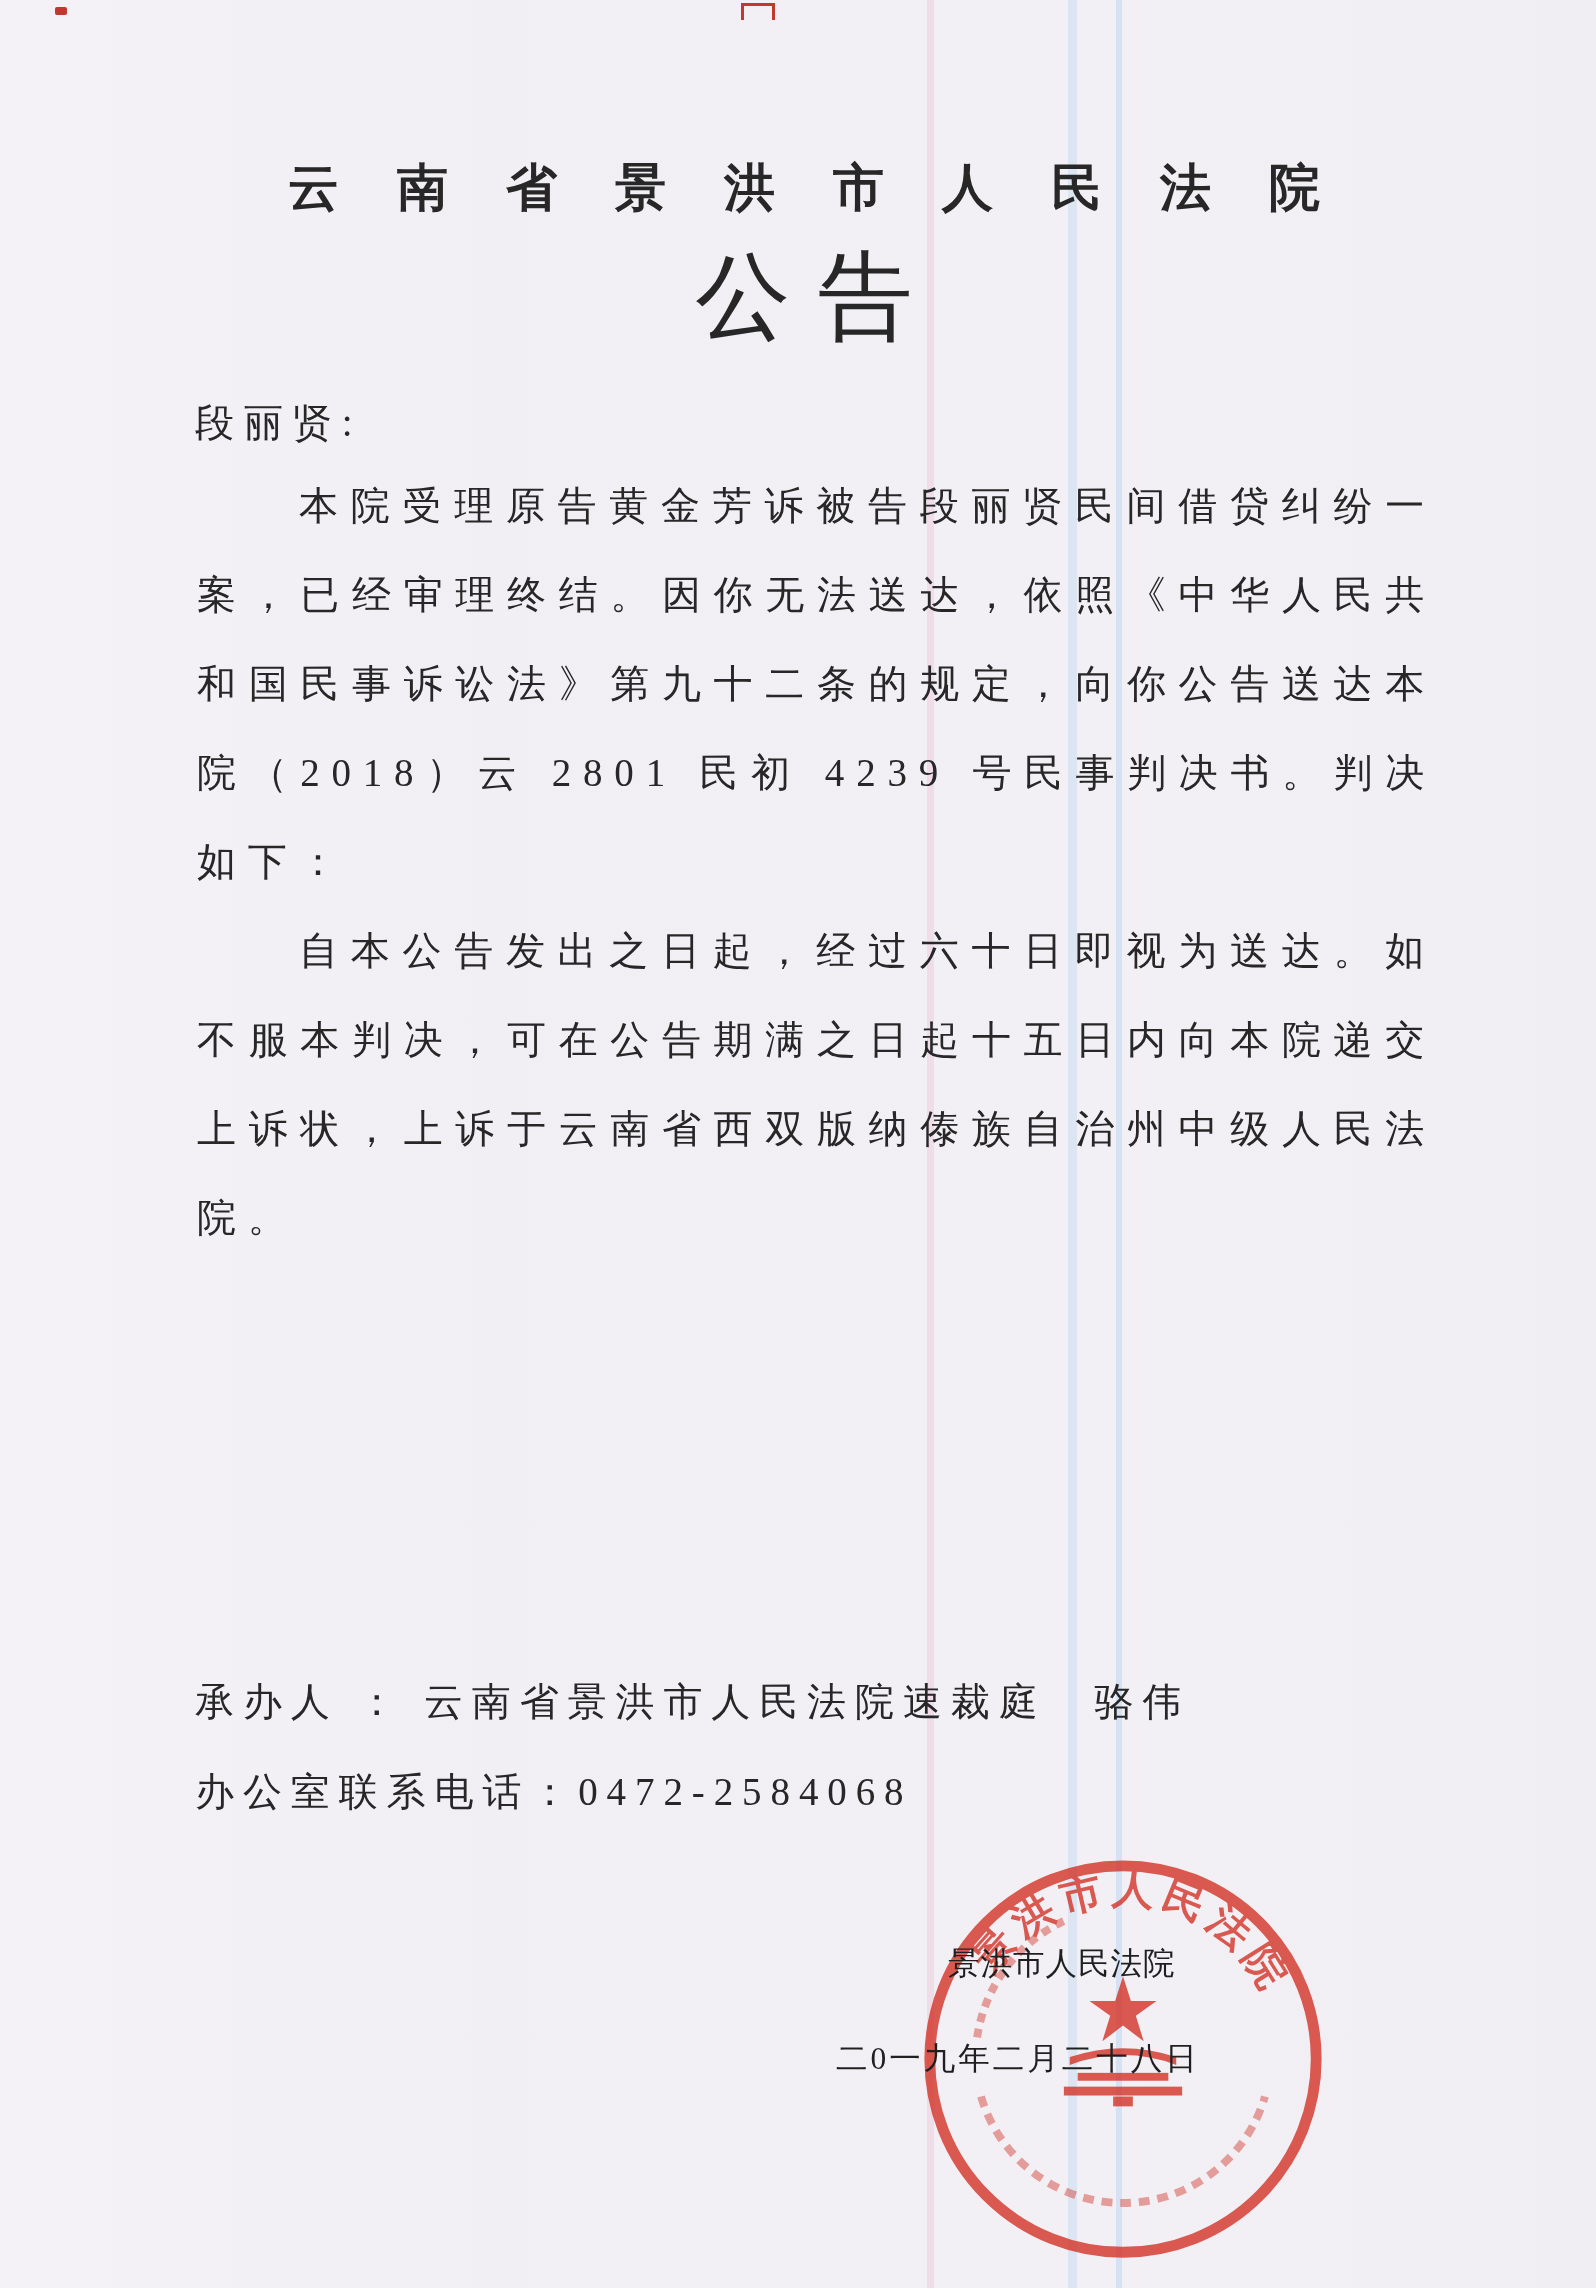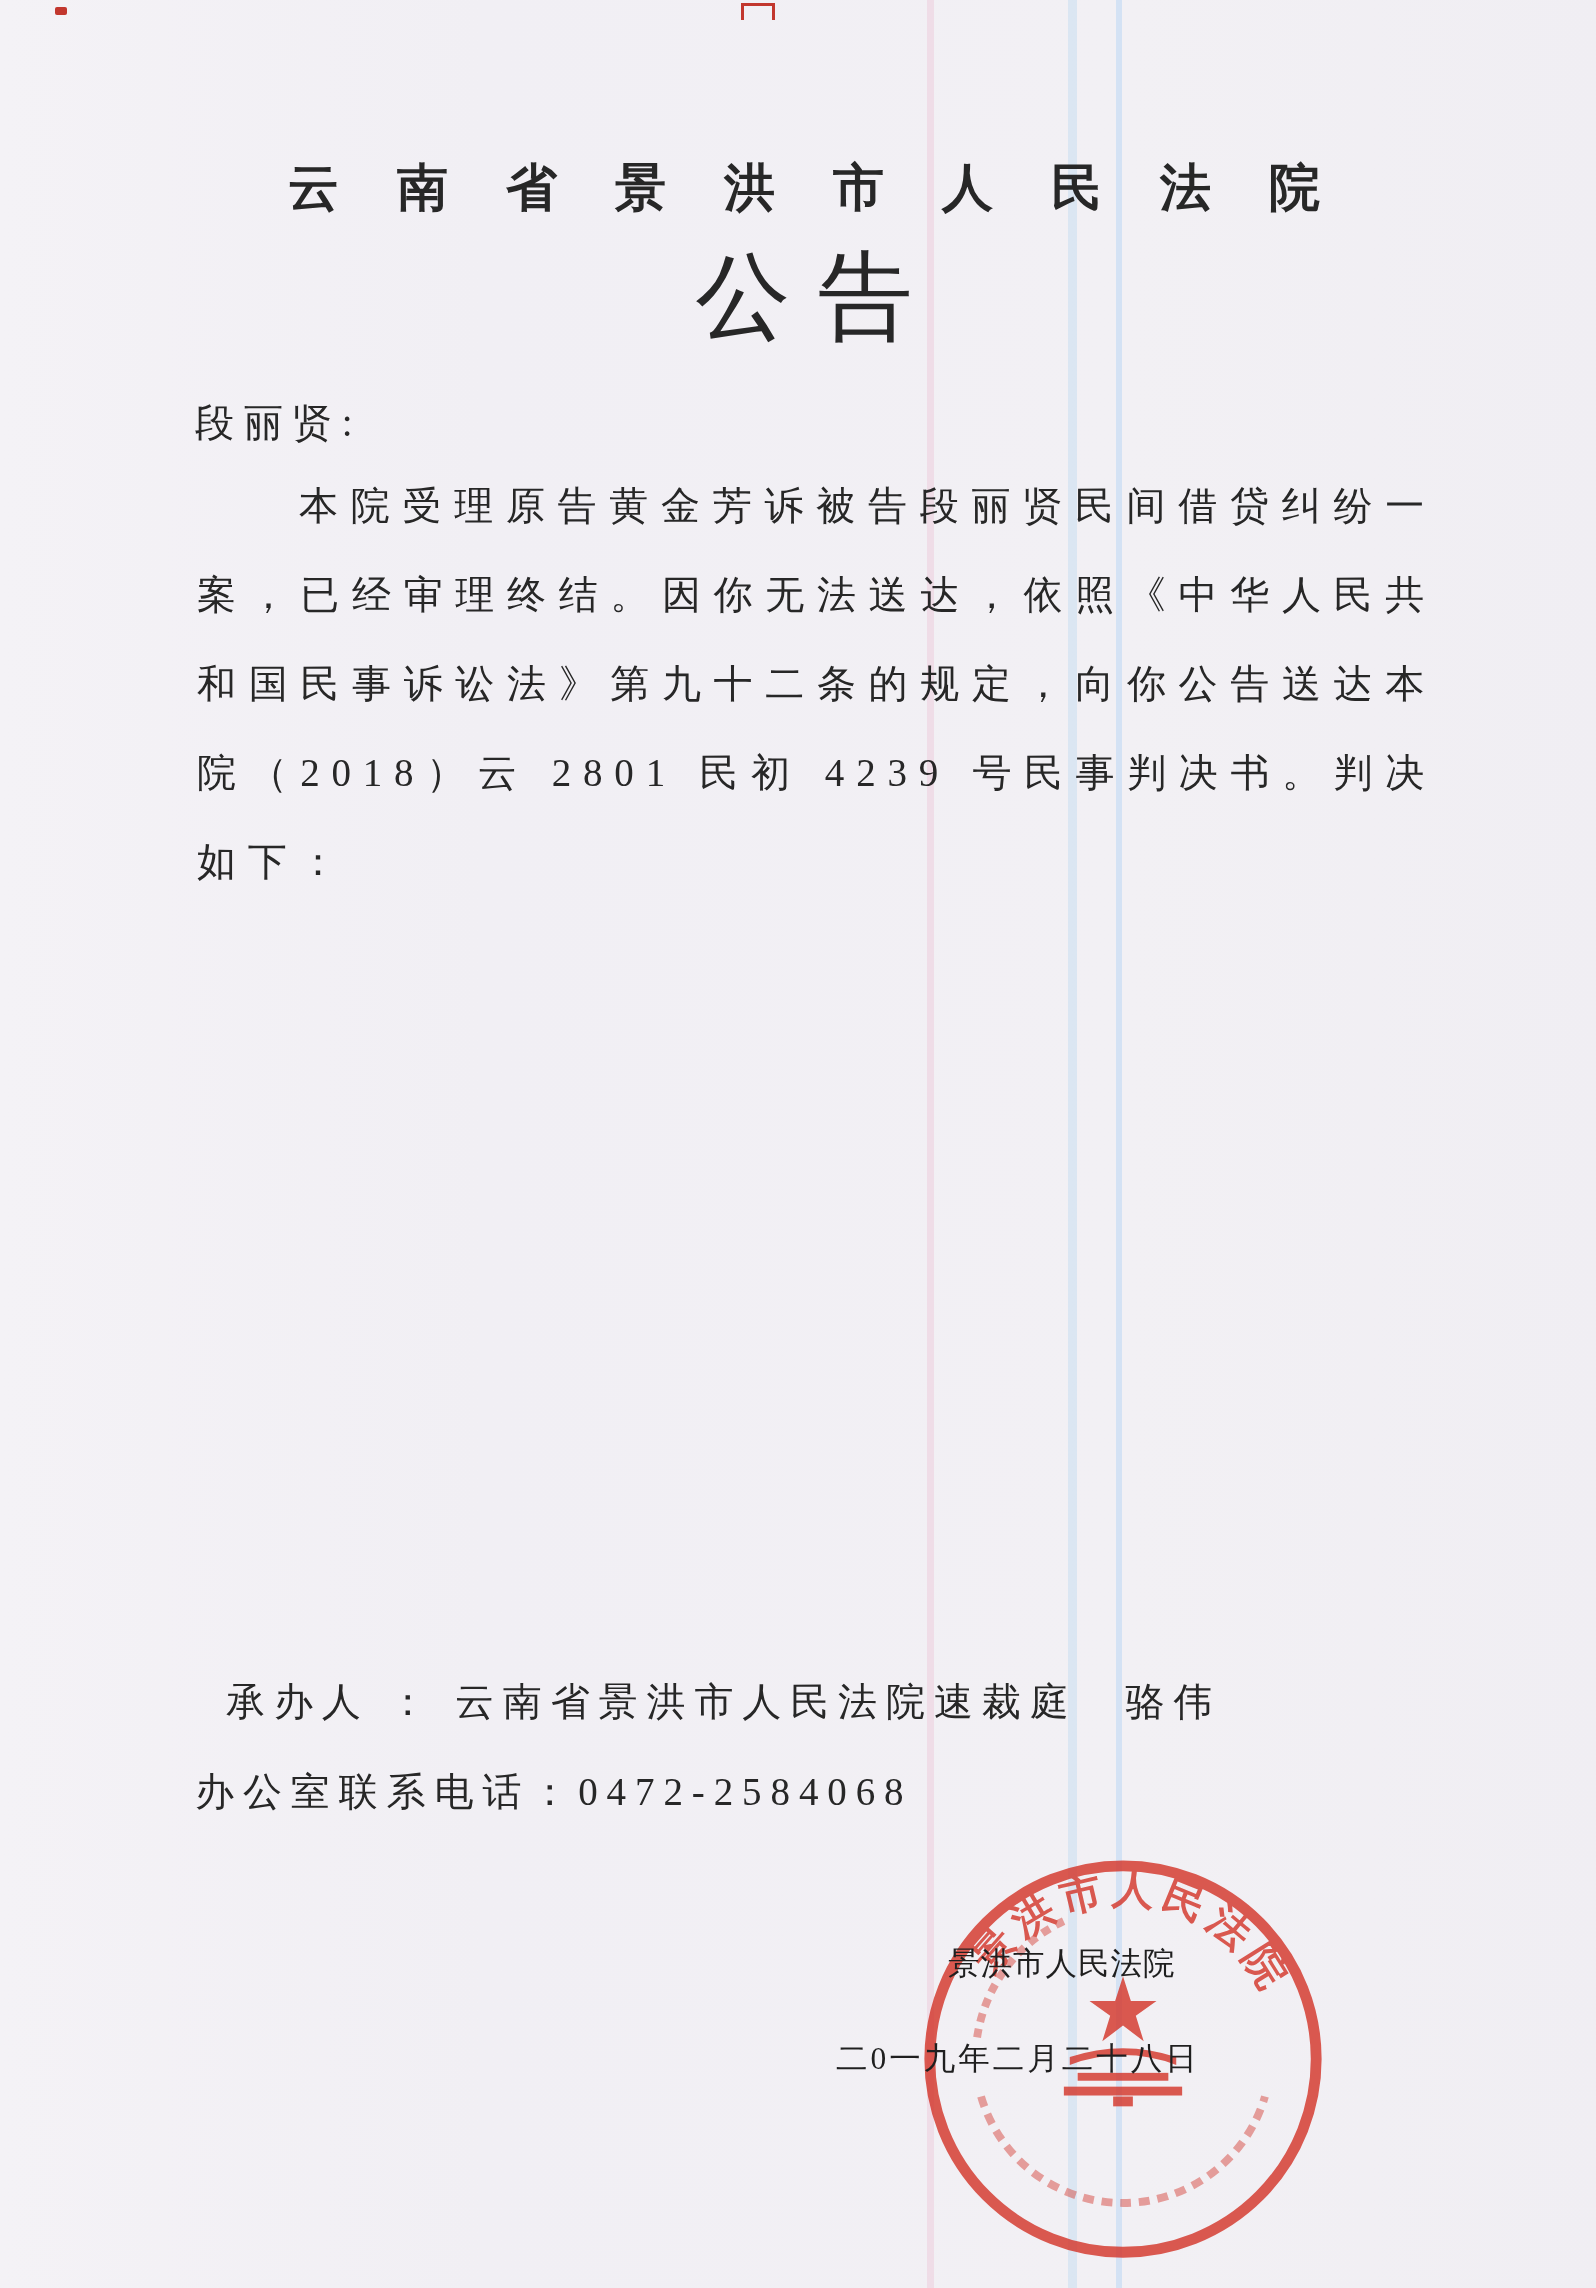--- a/index.html
+++ b/index.html
@@ -44,21 +44,21 @@
   }
   .body-text {
     position:absolute; left:197px; top:461px; width:1239px;
     font-size:39px; line-height:89px;
     letter-spacing:11.8px;
     text-align:justify;
   }
   .body-text p { margin:0; text-indent:102px; }
   .handler-line {
     position:absolute; left:195px; top:1675px;
-    font-size:39px; letter-spacing:8.9px; white-space:nowrap;margin-left:31px;
+    font-size:39px; letter-spacing:8.9px; white-space:nowrap;
   }
   .phone-line {
     position:absolute; left:195px; top:1765px;
     font-size:39px; letter-spacing:8.9px; white-space:nowrap;
   }
 
   .seal { position:absolute; left:916px; top:1850px; z-index:1; }
 
   .sig-court {
     position:absolute; left:948px; top:1943px; z-index:2;
@@ -81,20 +81,21 @@
   <div class="artifact a2"></div>
 
   <div class="court-title">云南省景洪市人民法院</div>
 
   <div class="notice-title">公告</div>
 
   <div class="addressee">段丽贤:</div>
 
   <div class="body-text">
     <p>本院受理原告黄金芳诉被告段丽贤民间借贷纠纷一案，已经审理终结。因你无法送达，依照《中华人民共和国民事诉讼法》第九十二条的规定，向你公告送达本院（2018）云 2801 民初 4239 号民事判决书。判决如下：</p>
+    <p>自本公告发出之日起，经过六十日即视为送达。如不服本判决，可在公告期满之日起十五日内向本院递交上诉状，上诉于云南省西双版纳傣族自治州中级人民法院。</p>
   </div>
 
   <div class="handler-line">承办人 ： 云南省景洪市人民法院速裁庭　骆伟</div>
 
   <div class="phone-line">办公室联系电话：0472-2584068</div>
 
   <svg class="seal" width="414" height="424" viewBox="0 0 420 430">
     <defs>
       <path id="sealTextArc" d="M 52 212 A 158 158 0 0 1 368 212"></path>
     </defs>

